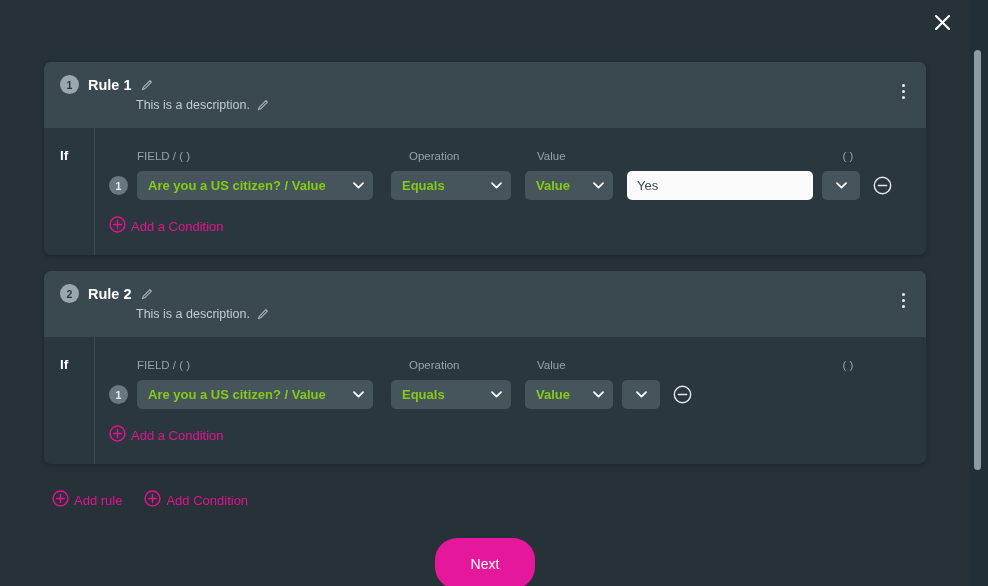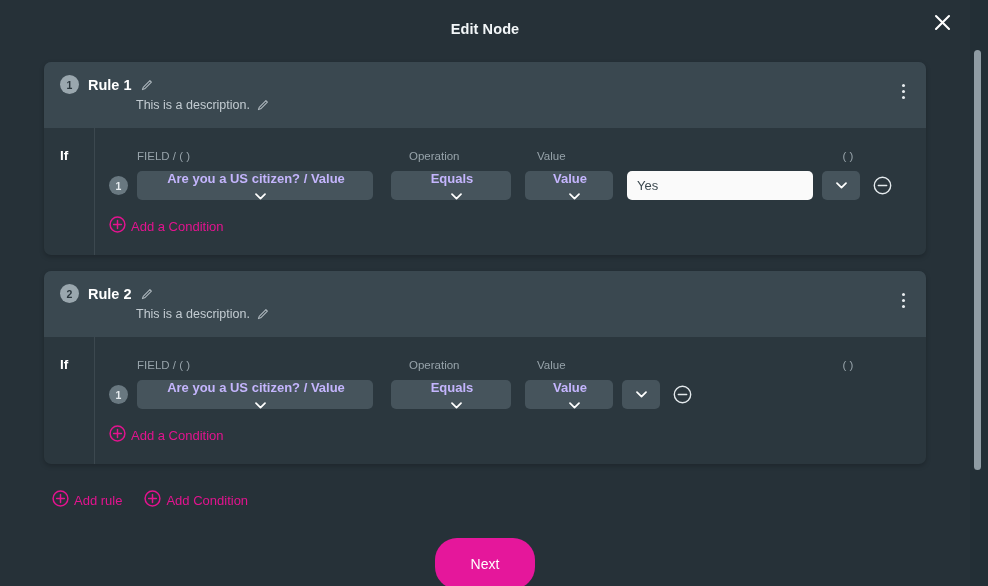--- a/index.html
+++ b/index.html
@@ -206,32 +206,31 @@
     margin-left: 14px;
     margin-right: 9px;
   }
 
   
   .sel {
     background: #46545c;
     border: none;
     border-radius: 5px;
     height: 29px;
-    color: #c4b5fd;
+    color: #84cc16;
     font-size: 13px;
     font-family: "Liberation Sans", sans-serif;
     font-weight: bold;
     display: flex;
     align-items: center;
     padding: 0 9px 0 11px;
     position: relative;
     cursor: pointer;
     white-space: nowrap;
     overflow: hidden;
-    flex-direction: column;
   }
   .sel .txt {
     flex: 1 1 auto;
     overflow: hidden;
     text-overflow: ellipsis;
   }
   .sel .chev {
     flex: 0 0 auto;
     margin-left: 8px;
     display: flex;
@@ -337,21 +336,20 @@
     border-radius: 4px;
     cursor: pointer;
   }
 </style>
 </head>
 <body>
 
 <div class="modal">
 
   <div class="titlebar">
-    <div class="modal-title">Edit Node</div>
     <div class="close-btn">
       <svg width="19" height="19" viewBox="0 0 19 19">
         <path d="M3 3 L16 16 M16 3 L3 16" stroke="#ffffff" stroke-width="2.1" stroke-linecap="round" fill="none"></path>
       </svg>
     </div>
   </div>
 
   <div class="scroll-area">
     <div class="inner">
 

